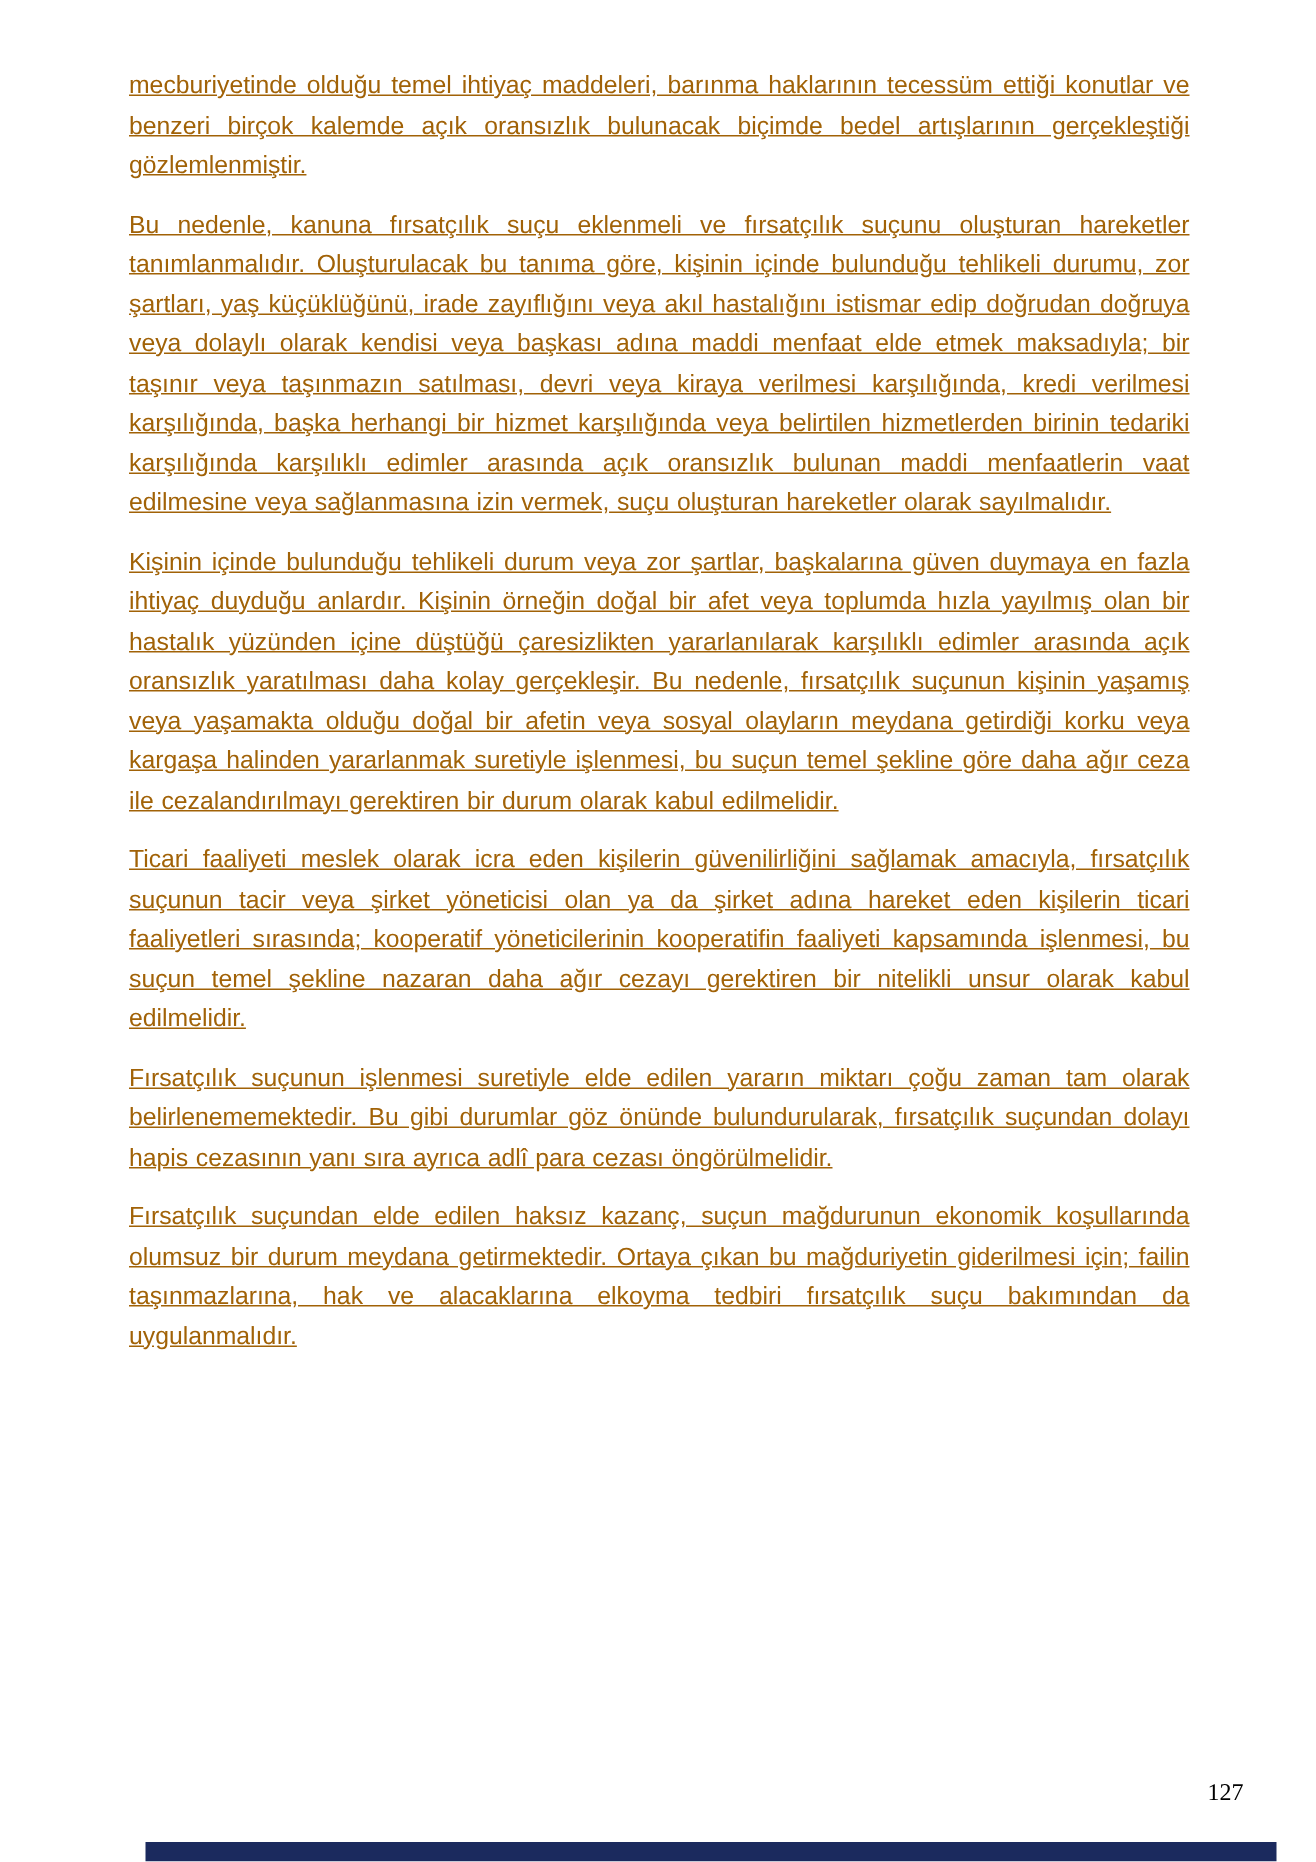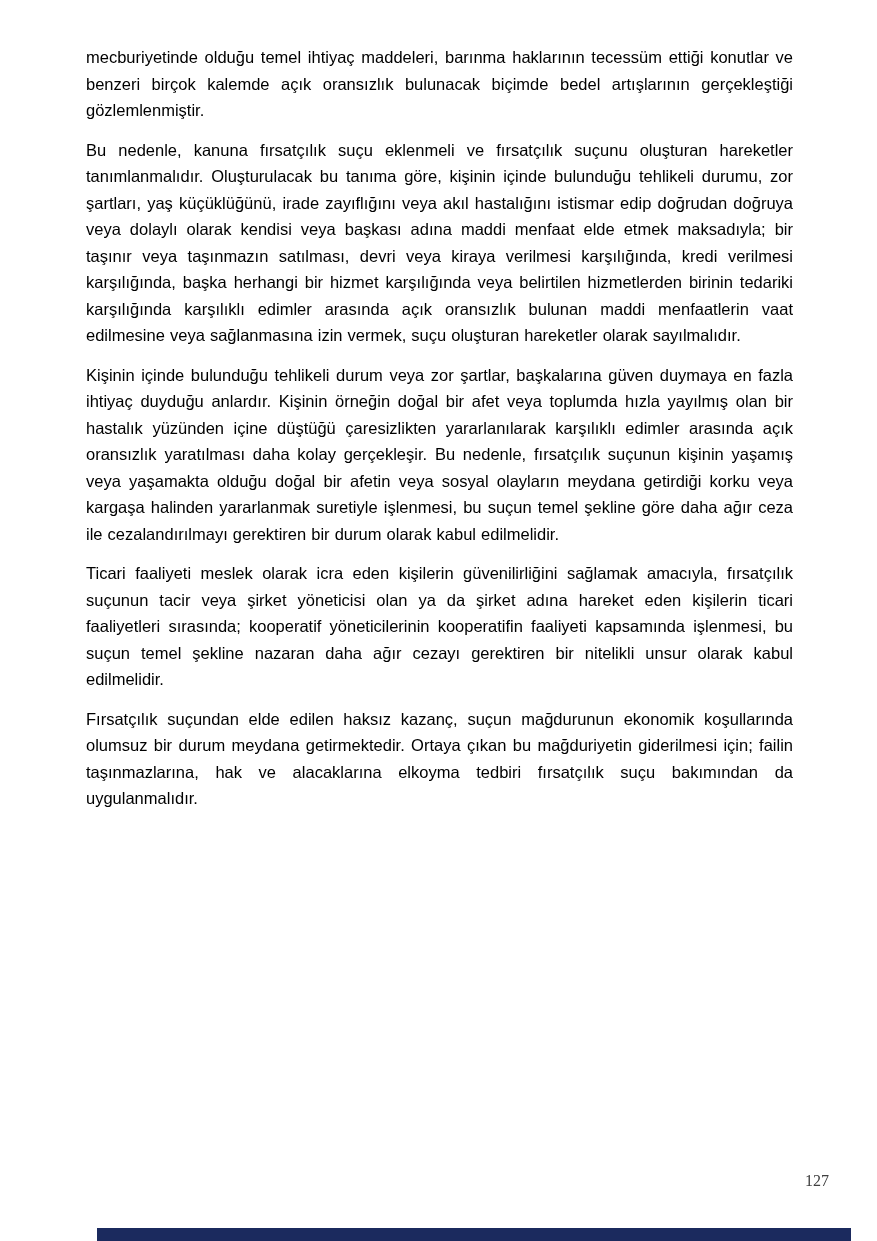--- a/index.html
+++ b/index.html
@@ -27,31 +27,32 @@
     margin: 0 0 30px 0;
   }
   .body-text {
     width: 707px;
   }
   .body-text p {
     margin: 0 0 13px 0;
     font-size: 16.5px;
     line-height: 26.5px;
     text-align: justify;
-    color: #000000;
+    color: #a16207;
     hyphens: auto;
     -webkit-hyphens: auto;
     word-spacing: 0.5px;
+    text-decoration: underline;
   }
   .page-number {
     position: absolute;
     right: 48px;
-    bottom: 51px;
+    bottom: 36px;
     font-size: 16px;
-    color: #404040;
+    color: #000000;
     font-family: "Liberation Serif", serif;
     margin-left: 28px;
   }
   .bottom-bar {
     position: absolute;
     bottom: 0;
     left: 97px;
     width: 754px;
     height: 13px;
   }
@@ -60,20 +61,21 @@
 <body>
 
 <div class="page">
 
 
   <div class="body-text">
     <p>mecburiyetinde olduğu temel ihtiyaç maddeleri, barınma haklarının tecessüm ettiği konutlar ve benzeri birçok kalemde açık oransızlık bulunacak biçimde bedel artışlarının gerçekleştiği gözlemlenmiştir.</p>
     <p>Bu nedenle, kanuna fırsatçılık suçu eklenmeli ve fırsatçılık suçunu oluşturan hareketler tanımlanmalıdır. Oluşturulacak bu tanıma göre, kişinin içinde bulunduğu tehlikeli durumu, zor şartları, yaş küçüklüğünü, irade zayıflığını veya akıl hastalığını istismar edip doğrudan doğruya veya dolaylı olarak kendisi veya başkası adına maddi menfaat elde etmek maksadıyla; bir taşınır veya taşınmazın satılması, devri veya kiraya verilmesi karşılığında, kredi verilmesi karşılığında, başka herhangi bir hizmet karşılığında veya belirtilen hizmetlerden birinin tedariki karşılığında karşılıklı edimler arasında açık oransızlık bulunan maddi menfaatlerin vaat edilmesine veya sağlanmasına izin vermek, suçu oluşturan hareketler olarak sayılmalıdır.</p>
     <p>Kişinin içinde bulunduğu tehlikeli durum veya zor şartlar, başkalarına güven duymaya en fazla ihtiyaç duyduğu anlardır. Kişinin örneğin doğal bir afet veya toplumda hızla yayılmış olan bir hastalık yüzünden içine düştüğü çaresizlikten yararlanılarak karşılıklı edimler arasında açık oransızlık yaratılması daha kolay gerçekleşir. Bu nedenle, fırsatçılık suçunun kişinin yaşamış veya yaşamakta olduğu doğal bir afetin veya sosyal olayların meydana getirdiği korku veya kargaşa halinden yararlanmak suretiyle işlenmesi, bu suçun temel şekline göre daha ağır ceza ile cezalandırılmayı gerektiren bir durum olarak kabul edilmelidir.</p>
     <p>Ticari faaliyeti meslek olarak icra eden kişilerin güvenilirliğini sağlamak amacıyla, fırsatçılık suçunun tacir veya şirket yöneticisi olan ya da şirket adına hareket eden kişilerin ticari faaliyetleri sırasında; kooperatif yöneticilerinin kooperatifin faaliyeti kapsamında işlenmesi, bu suçun temel şekline nazaran daha ağır cezayı gerektiren bir nitelikli unsur olarak kabul edilmelidir.</p>
+    <p>Fırsatçılık suçunun işlenmesi suretiyle elde edilen yararın miktarı çoğu zaman tam olarak belirlenememektedir. Bu gibi durumlar göz önünde bulundurularak, fırsatçılık suçundan dolayı hapis cezasının yanı sıra ayrıca adlî para cezası öngörülmelidir.</p>
     <p>Fırsatçılık suçundan elde edilen haksız kazanç, suçun mağdurunun ekonomik koşullarında olumsuz bir durum meydana getirmektedir. Ortaya çıkan bu mağduriyetin giderilmesi için; failin taşınmazlarına, hak ve alacaklarına elkoyma tedbiri fırsatçılık suçu bakımından da uygulanmalıdır.</p>
   </div>
 
   <div class="page-number">127</div>
 
 </div>
 
 <div class="bottom-bar" style="background: rgb(27, 42, 94);"></div>
 
 </body></html>

